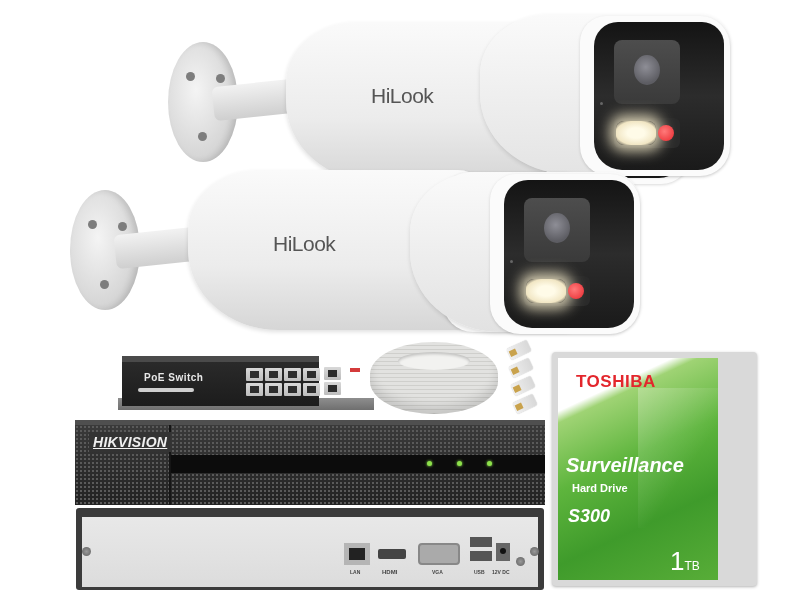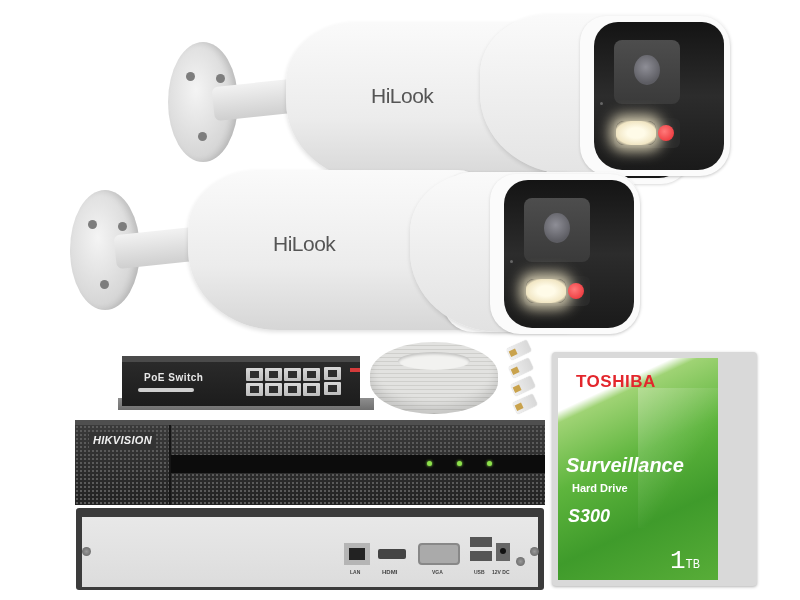--- a/index.html
+++ b/index.html
@@ -14,56 +14,56 @@
   .cam-face{position:absolute;left:255px;top:2px;width:150px;height:160px;border-radius:26px 30px 30px 30px;background:#fbfbfb;box-shadow:0 1px 3px rgba(0,0,0,.15);}
   .cam-visor{position:absolute;left:14px;top:6px;width:130px;height:148px;border-radius:24px 22px 26px 28px;background:linear-gradient(180deg,#141414,#2c2c2c 50%,#1a1a1a);}
   .cam-lens-box{position:absolute;left:20px;top:18px;width:66px;height:64px;border-radius:8px;background:linear-gradient(#4d4d4d,#3a3a3a);}
   .cam-lens{position:absolute;left:20px;top:15px;width:26px;height:30px;border-radius:50%;background:radial-gradient(circle at 45% 40%,#8e8e96,#5d5d63 70%);}
   .cam-led-box{position:absolute;left:20px;top:96px;width:66px;height:30px;border-radius:6px;background:#2a2a2a;}
   .cam-led{position:absolute;left:2px;top:3px;width:40px;height:24px;border-radius:8px;background:radial-gradient(ellipse,#fffbe8 30%,#f1e6c4 70%,rgba(240,225,190,.0));box-shadow:0 0 14px 6px rgba(255,245,210,.8);}
   .cam-red{position:absolute;left:44px;top:7px;width:16px;height:16px;border-radius:50%;background:radial-gradient(circle at 40% 40%,#ff7a7a,#e8282e);}
   .cam-mic{position:absolute;left:6px;top:80px;width:3px;height:3px;border-radius:50%;background:#666;}
   
   .switch-base{position:absolute;left:118px;top:398px;width:256px;height:12px;background:linear-gradient(#8e8e8e,#6f6f6f);}
-  .switch{position:absolute;left:122px;top:356px;width:238px;height:44px;background:linear-gradient(#2a2a2a,#1c1c1c);border-top:6px solid #4a4a4a;text-decoration:underline;}
+  .switch{position:absolute;left:122px;top:356px;width:197px;height:44px;background:linear-gradient(#2a2a2a,#1c1c1c);border-top:6px solid #4a4a4a;text-decoration:underline;}
   .switch-label{position:absolute;left:22px;top:10px;color:#e8e8e8;font-weight:bold;font-size:10px;letter-spacing:.5px;}
   .switch-sub{position:absolute;left:16px;top:26px;width:56px;height:4px;border-radius:2px;background:#cfcfcf;}
   .port-grid{position:absolute;left:124px;top:6px;display:grid;grid-template-columns:repeat(4,17px);gap:2px 2px;}
   .rj{width:17px;height:13px;background:linear-gradient(#d8d8d8,#bdbdbd);border-radius:1px;position:relative;}
   .rj::after{content:"";position:absolute;left:4px;top:3px;width:9px;height:7px;background:#2d2d2d;}
   .uplinks{position:absolute;left:202px;top:5px;display:flex;flex-direction:column;gap:2px;}
   .sw-red{position:absolute;left:228px;top:6px;width:10px;height:4px;background:#d43b3b;}
   
   .cable{position:absolute;left:370px;top:342px;width:128px;height:72px;border-radius:50%/45%;background:repeating-linear-gradient(180deg,#e2e2e0 0 3px,#cfcfcc 3px 4px);box-shadow:inset 0 -8px 10px rgba(0,0,0,.12);}
   .cable-hole{position:absolute;left:28px;top:10px;width:72px;height:18px;border-radius:50%;background:#f2f2f0;box-shadow:inset 0 2px 3px rgba(0,0,0,.2);}
   .rj45-plug{position:absolute;width:22px;height:12px;background:linear-gradient(90deg,#f0f0f0,#d8d8d8);border-radius:2px;transform:rotate(-25deg);box-shadow:0 0 1px #999;}
   .rj45-plug::before{content:"";position:absolute;left:1px;top:3px;width:7px;height:6px;background:#c9a24c;}
   
   .nvr-front{position:absolute;left:75px;top:420px;width:470px;height:80px;background:
       radial-gradient(circle,#5a5a5a 0.9px,transparent 1.3px) 0 0/4px 4px,
       linear-gradient(#3a3a3a,#222);border-top:5px solid #4f4f4f;}
   .nvr-left{position:absolute;left:0;top:0;width:94px;height:80px;border-right:2px solid #151515;}
-  .nvr-logo{position:absolute;left:14px;top:7px;padding:2px 4px;color:#f0f0f0;font-weight:bold;font-style:italic;font-size:11px;letter-spacing:.3px;background:#333;}
+  .nvr-logo{position:absolute;left:14px;top:7px;padding:2px 4px;color:#f0f0f0;font-weight:bold;font-style:italic;font-size:14px;letter-spacing:.3px;background:#333;text-decoration:underline;}
   .nvr-strip{position:absolute;left:96px;top:30px;width:374px;height:18px;background:#0c0c0c;}
   .nvr-led{position:absolute;top:6px;width:5px;height:5px;border-radius:50%;background:#8de04a;box-shadow:0 0 3px #9aff55;}
   
   .nvr-rear{position:absolute;left:76px;top:508px;width:468px;height:82px;background:#3b3b3b;border-radius:3px;}
   .nvr-rear-panel{position:absolute;left:6px;top:9px;width:456px;height:70px;background:linear-gradient(#e8e8e8,#dcdcdc);}
   .screw{position:absolute;width:9px;height:9px;border-radius:50%;background:radial-gradient(#9a9a9a,#5f5f5f);}
   .port{position:absolute;background:#bdbdbd;}
   .port-lbl{position:absolute;font-size:5px;color:#444;font-weight:bold;}
   
   .hdd{position:absolute;left:552px;top:352px;width:174px;height:234px;background:#d9d9d9;border-radius:4px;box-shadow:0 1px 3px rgba(0,0,0,.3);padding-left:31px;}
   .hdd-label{position:absolute;left:6px;top:6px;width:160px;height:222px;background:linear-gradient(155deg,#ffffff 0%,#ffffff 18%,#9fd374 22%,#5eb53d 45%,#3f9b2b 70%,#58ad38 100%);}
   .hdd-label::after{content:"";position:absolute;left:80px;top:30px;width:80px;height:140px;background:linear-gradient(125deg,rgba(255,255,255,.25),rgba(255,255,255,0) 60%);}
   .hdd-brand{position:absolute;left:18px;top:14px;font-size:17px;font-weight:bold;color:#e3262c;letter-spacing:.5px;}
   .hdd-title{position:absolute;left:8px;top:96px;font-size:20px;font-style:italic;font-weight:bold;color:#ffffff;}
   .hdd-sub{position:absolute;left:14px;top:124px;font-size:11px;font-weight:bold;color:#ffffff;}
   .hdd-model{position:absolute;left:10px;top:148px;font-size:18px;font-style:italic;font-weight:bold;color:#ffffff;text-align:center;}
-  .hdd-cap{position:absolute;left:112px;top:188px;font-size:26px;color:#ffffff;font-family:Liberation Mono, monospace;}
+  .hdd-cap{position:absolute;left:112px;top:188px;font-size:26px;color:#ffffff;font-family:Liberation Sans, sans-serif;}
   .hdd-cap small{font-size:12px;}
 </style>
 </head>
 <body>
 
 <div class="cam" style="left:168px;top:22px;">
   <div class="mount-disc">
     <div class="hole" style="left:18px;top:30px;"></div>
       <div class="hole" style="left:48px;top:32px;"></div>
       <div class="hole" style="left:30px;top:90px;"></div>

